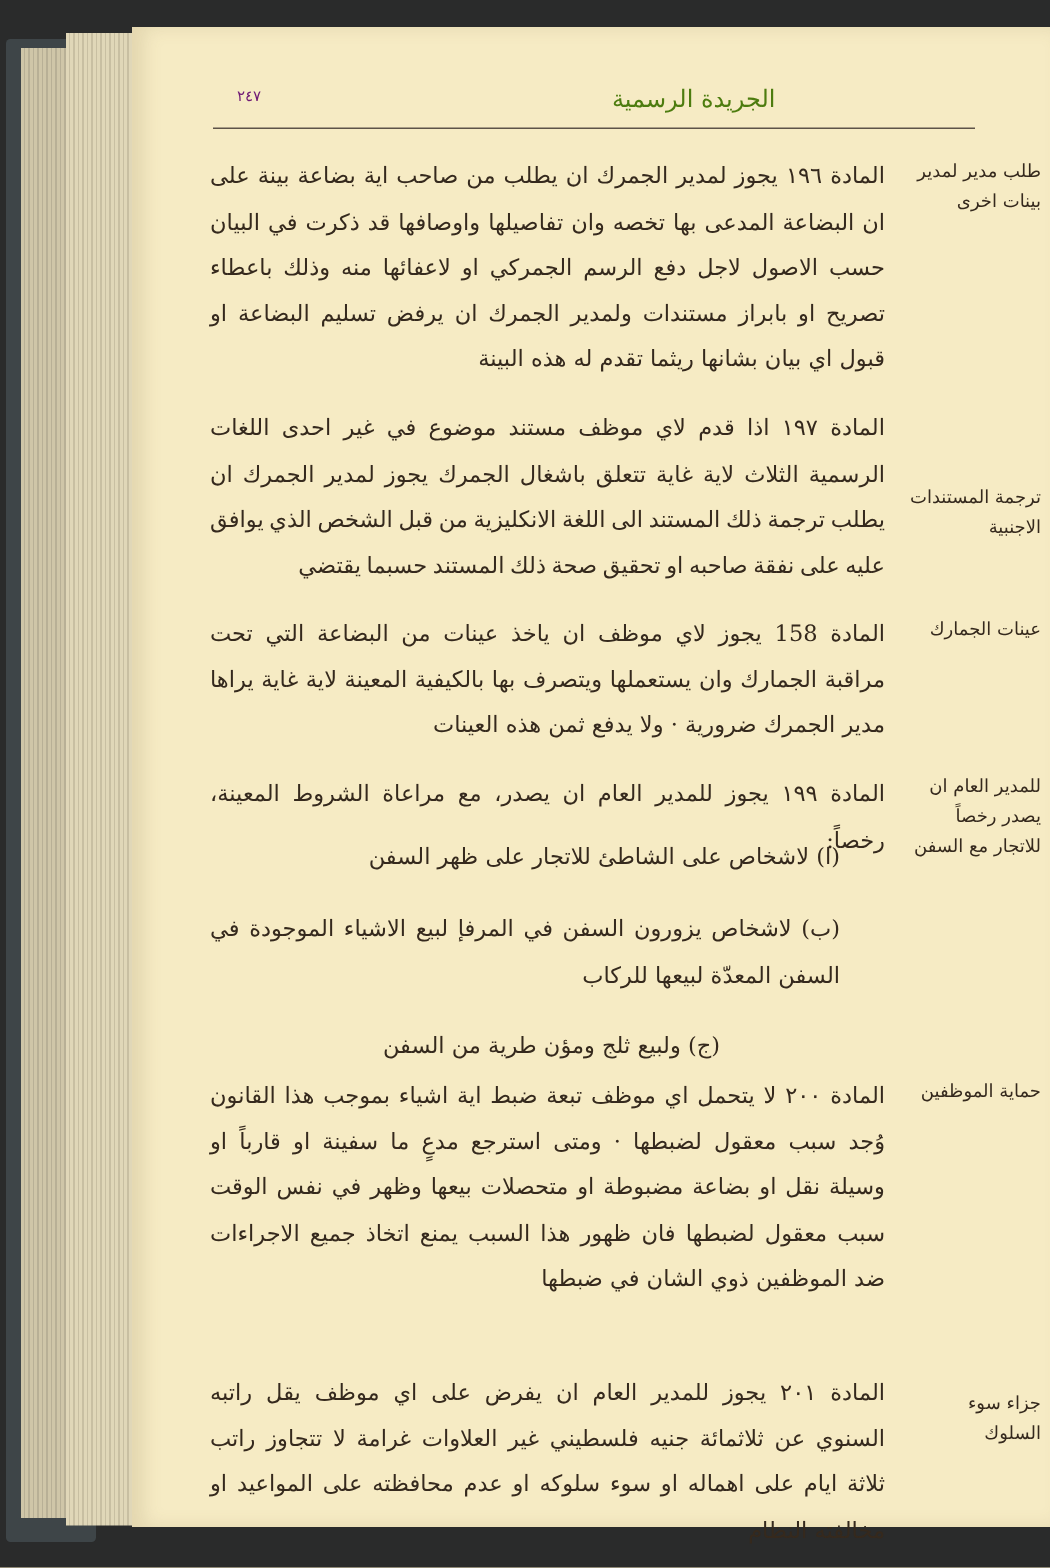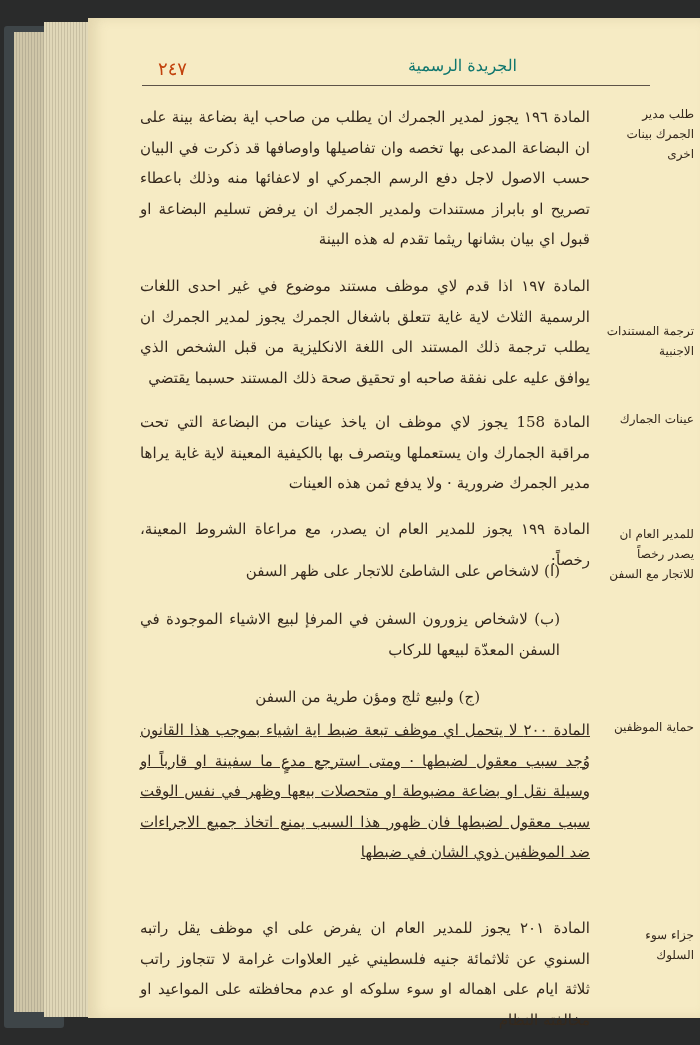--- a/index.html
+++ b/index.html
@@ -1,65 +1,65 @@
 <!DOCTYPE html>
 <html><head>
 <meta charset="utf-8">
 <style>
   html,body{margin:0;padding:0;}
   body{width:700px;height:1045px;background:#2a2b2b;position:relative;overflow:hidden;font-family:"DejaVu Serif",serif;}
   .cover{position:absolute;left:4px;top:26px;width:60px;height:1002px;background:#3e4548;border-radius:3px;}
   .edges1{position:absolute;left:14px;top:32px;width:30px;height:980px;background:repeating-linear-gradient(90deg,#cfc6a8 0 2px,#b8b096 2px 3px);}
   .edges2{position:absolute;left:44px;top:22px;width:46px;height:995px;background:repeating-linear-gradient(90deg,#e0d7b8 0 2px,#c8bfa2 2px 3px);}
   .page{position:absolute;left:88px;top:18px;width:612px;height:1000px;background:#f6ebc4;box-shadow:inset 8px 0 12px rgba(120,100,60,0.15);}
-  .pnum{position:absolute;left:70px;top:40px;font-size:18px;color:#c2410c;}
-  .rtitle{position:absolute;left:320px;top:38px;font-size:16px;color:#0f766e;}
+  .pnum{position:absolute;left:70px;top:40px;font-size:10px;color:#701a75;}
+  .rtitle{position:absolute;left:320px;top:38px;font-size:16px;color:#4d7c0f;}
   .rule{position:absolute;left:54px;top:67px;width:508px;height:1px;background:#5d5348;}
   .article{position:absolute;left:0;width:612px;direction:rtl;color:#35291d;}
   .note{position:absolute;right:6px;width:88px;font-size:12px;line-height:20px;text-align:right;direction:rtl;}
   .body{position:absolute;right:110px;width:450px;font-size:15px;line-height:30.5px;text-align:justify;text-align-last:right;direction:rtl;}
   .sub{position:absolute;width:450px;font-size:15px;line-height:30.5px;direction:rtl;text-align:right;}
 </style>
 </head>
 <body>
 
 <div class="cover"></div>
 <div class="edges1"></div>
 <div class="edges2"></div>
 
 <div class="page">
   <div class="pnum">٢٤٧</div>
   <div class="rtitle">الجريدة الرسمية</div>
   <div class="rule"></div>
 
   <div class="article" style="top:84px;">
-    <div class="note" style="top:2px;">طلب مدير الجمرك بينات اخرى</div>
+    <div class="note" style="top:2px;">طلب مدير لمدير بينات اخرى</div>
     <div class="body" style="top:0;">المادة ١٩٦   يجوز لمدير الجمرك ان يطلب من صاحب اية بضاعة بينة على ان البضاعة المدعى بها تخصه وان تفاصيلها واوصافها قد ذكرت في البيان حسب الاصول لاجل دفع الرسم الجمركي او لاعفائها منه وذلك باعطاء تصريح او بابراز مستندات ولمدير الجمرك ان يرفض تسليم البضاعة او قبول اي بيان بشانها ريثما تقدم له هذه البينة</div>
   </div>
 
   <div class="article" style="top:253px;">
     <div class="note" style="top:2px;margin-top:48px;">ترجمة المستندات الاجنبية</div>
-    <div class="body" style="top:0;">المادة ١٩٧   اذا قدم لاي موظف مستند موضوع في غير احدى اللغات الرسمية الثلاث لاية غاية تتعلق باشغال الجمرك يجوز لمدير الجمرك ان يطلب ترجمة ذلك المستند الى اللغة الانكليزية من قبل الشخص الذي يوافق عليه على نفقة صاحبه او تحقيق صحة ذلك المستند حسبما يقتضي</div>
+    <div class="body" style="top:0;font-family:Liberation Serif, serif;">المادة ١٩٧   اذا قدم لاي موظف مستند موضوع في غير احدى اللغات الرسمية الثلاث لاية غاية تتعلق باشغال الجمرك يجوز لمدير الجمرك ان يطلب ترجمة ذلك المستند الى اللغة الانكليزية من قبل الشخص الذي يوافق عليه على نفقة صاحبه او تحقيق صحة ذلك المستند حسبما يقتضي</div>
   </div>
 
   <div class="article" style="top:389px;">
     <div class="note" style="top:2px;">عينات الجمارك</div>
     <div class="body" style="top:0;">المادة 158   يجوز لاي موظف ان ياخذ عينات من البضاعة التي تحت مراقبة الجمارك وان يستعملها ويتصرف بها بالكيفية المعينة لاية غاية يراها مدير الجمرك ضرورية · ولا يدفع ثمن هذه العينات</div>
   </div>
 
   <div class="article" style="top:496px;">
-    <div class="note" style="top:10px;">للمدير العام ان يصدر رخصاً للاتجار مع السفن</div>
+    <div class="note" style="top:0;">للمدير العام ان يصدر رخصاً للاتجار مع السفن</div>
     <div class="body" style="top:0;">المادة ١٩٩   يجوز للمدير العام ان يصدر، مع مراعاة الشروط المعينة، رخصاً:</div>
     <div class="sub" style="top:42px;right:140px;width:420px;">(ا)   لاشخاص على الشاطئ للاتجار على ظهر السفن</div>
     <div class="sub" style="top:90px;right:140px;width:420px;text-align:justify;text-align-last:right;">(ب)   لاشخاص يزورون السفن في المرفإ لبيع الاشياء الموجودة في السفن المعدّة لبيعها للركاب</div>
     <div class="sub" style="top:168px;right:140px;width:420px;padding-right:80px;box-sizing:border-box;">(ج)   ولبيع ثلج ومؤن طرية من السفن</div>
   </div>
 
   <div class="article" style="top:697px;">
     <div class="note" style="top:2px;">حماية الموظفين</div>
-    <div class="body" style="top:0;text-decoration:underline;">المادة ٢٠٠   لا يتحمل اي موظف تبعة ضبط اية اشياء بموجب هذا القانون وُجد سبب معقول لضبطها · ومتى استرجع مدعٍ ما سفينة او قارباً او وسيلة نقل او بضاعة مضبوطة او متحصلات بيعها وظهر في نفس الوقت سبب معقول لضبطها فان ظهور هذا السبب يمنع اتخاذ جميع الاجراءات ضد الموظفين ذوي الشان في ضبطها</div>
+    <div class="body" style="top:0;">المادة ٢٠٠   لا يتحمل اي موظف تبعة ضبط اية اشياء بموجب هذا القانون وُجد سبب معقول لضبطها · ومتى استرجع مدعٍ ما سفينة او قارباً او وسيلة نقل او بضاعة مضبوطة او متحصلات بيعها وظهر في نفس الوقت سبب معقول لضبطها فان ظهور هذا السبب يمنع اتخاذ جميع الاجراءات ضد الموظفين ذوي الشان في ضبطها</div>
   </div>
 
   <div class="article" style="top:867px;">
     <div class="note" style="top:2px;margin-top:38px;">جزاء سوء السلوك</div>
     <div class="body" style="top:0;margin-top:28px;">المادة ٢٠١   يجوز للمدير العام ان يفرض على اي موظف يقل راتبه السنوي عن ثلاثمائة جنيه فلسطيني غير العلاوات غرامة لا تتجاوز راتب ثلاثة ايام على اهماله او سوء سلوكه او عدم محافظته على المواعيد او مخالفته النظام</div>
   </div>
 </div>
 
 </body></html>

